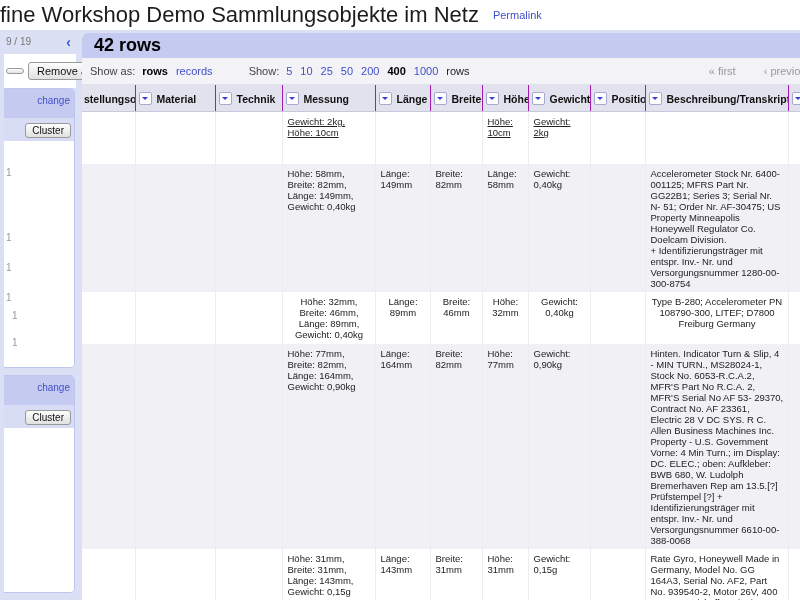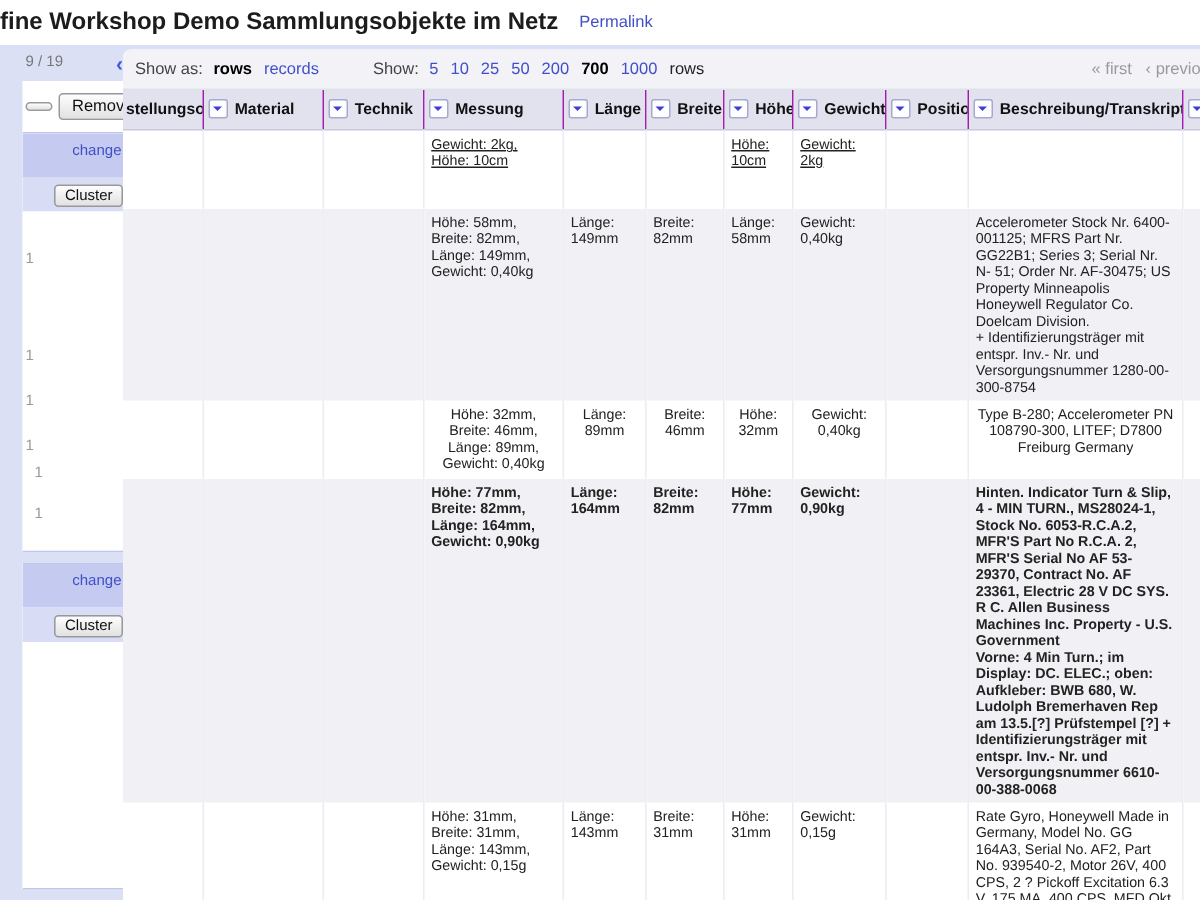--- a/index.html
+++ b/index.html
@@ -1,24 +1,24 @@
 <!DOCTYPE html>
 <html><head>
 <meta charset="utf-8">
 <style>
   html,body{margin:0;padding:0}
   body{width:800px;height:600px;overflow:hidden;background:#dce0f5;
        font-family:"Liberation Sans","DejaVu Sans",sans-serif;position:relative;color:#222}
   
   .topbar{position:absolute;left:0;top:0;width:800px;height:30px;background:#fff;
           display:flex;align-items:center;gap:14px;white-space:nowrap}
-  .app-title{font-size:16px;font-weight:700;color:#1c1c1c}
+  .app-title{font-size:22px;font-weight:400;color:#1c1c1c}
   .permalink{font-size:11px;color:#4250c8;text-decoration:none;cursor:pointer}
   
-  .sidebar{position:absolute;left:15px;top:30px;width:72px;height:570px}
+  .sidebar{position:absolute;left:4px;top:30px;width:72px;height:570px}
   .side-head{height:24px;position:relative;font-size:10px;color:#777;line-height:24px;padding-left:2px}
   .collapse{position:absolute;right:5px;top:0;color:#3b5bd7;font-weight:bold;font-size:14px;cursor:pointer}
   .side-buttons{height:34px;background:#fff;display:flex;align-items:center;gap:4px;padding:0 2px}
   button.std{background:linear-gradient(#fdfdfd,#e1e1e1);border:1px solid #999;border-radius:3px;
              font-size:11px;font-family:inherit;padding:2px 8px;color:#111;white-space:nowrap;cursor:pointer}
   .btn-cut{width:10px;padding:2px 0;overflow:hidden}
   .facet{position:absolute;left:0;width:71px;background:#fff;border:1px solid #bfc6ee;border-left:none;
          border-radius:0 5px 5px 0;overflow:hidden;box-sizing:border-box}
   .facet1{top:58px;height:280px}
   .facet2{top:345px;height:218px}
@@ -40,21 +40,21 @@
   .rowsbar{height:25px;background:#c4caf0;display:flex;align-items:center;padding-left:12px;
            font-size:18px;font-weight:bold;color:#000;border-radius:5px 0 0 0}
   .toolbar{height:26px;background:#f2f2f7;display:flex;align-items:center;font-size:11px;color:#444;
            padding-left:8px;position:relative;border-bottom:1px solid #e2e2ec}
   .lbl{margin-right:7px}
   .tb-link{color:#4250c8;margin-right:8px;cursor:pointer}
   .tb-active{font-weight:bold;color:#000;margin-right:8px}
   .gap{width:28px}
   .suffix{color:#222}
   .pagination{position:absolute;right:-12px;top:7px;color:#9a9a9a;white-space:nowrap;font-size:11px}
-  .pagination span{margin-left:6px}
+  .pagination span{margin-left:25px}
   
   table{border-collapse:collapse;table-layout:fixed;width:718px}
   thead th{background:#e2e2ee;height:26px;text-align:left;vertical-align:middle;
            padding:0 0 0 3px;border-left:1px solid #a21caf;border-bottom:1px solid #c8c8d8;overflow:hidden;white-space:nowrap}
   thead th:first-child{border-left:none;padding-left:2px}
   th .lab{font-weight:bold;font-size:10.5px;vertical-align:middle;color:#111}
   .dd{display:inline-block;width:13px;height:13px;background:#fdfdff;border:1px solid #a6aace;
       border-radius:2px;vertical-align:middle;position:relative;margin-right:5px;cursor:pointer;box-sizing:border-box}
   .dd i{position:absolute;left:2px;top:4px;width:0;height:0;border:3.5px solid transparent;border-top-color:#3c3cd8}
   tbody td{vertical-align:top;padding:4px 4px 3px 5px;border-left:1px solid #ececf2;
@@ -102,26 +102,29 @@
       <span class="chg">change</span>
     </div>
     <div class="facet-cluster">
       <button class="std">Cluster</button>
     </div>
     <div class="facet-body"></div>
   </div>
 </div>
 
 <div class="main">
+  <div class="rowsbar">
+    <span>42 rows</span>
+  </div>
   <div class="toolbar">
     <span class="lbl">Show as:</span>
     <span id="show-as"><span class="tb-active">rows</span><span class="tb-link">records</span></span>
     <span class="gap"></span>
     <span class="lbl">Show:</span>
-    <span id="page-sizes"><span class="tb-link">5</span><span class="tb-link">10</span><span class="tb-link">25</span><span class="tb-link">50</span><span class="tb-link">200</span><span class="tb-active">700</span><span class="tb-link">1000</span></span>
+    <span id="page-sizes"><span class="tb-link">5</span><span class="tb-link">10</span><span class="tb-link">25</span><span class="tb-link">50</span><span class="tb-link">200</span><span class="tb-active">400</span><span class="tb-link">1000</span></span>
     <span class="suffix">rows</span>
     <span class="pagination">
       <span>« first</span>
       <span>‹ previous</span>
     </span>
   </div>
   <table>
     <colgroup id="cols">
         <col style="width: 53px;">
         <col style="width: 80px;">
@@ -184,21 +187,21 @@
           <td></td>
           <td>Höhe: 32mm, Breite: 46mm, Länge: 89mm, Gewicht: 0,40kg</td>
           <td>Länge: 89mm</td>
           <td>Breite: 46mm</td>
           <td>Höhe: 32mm</td>
           <td>Gewicht: 0,40kg</td>
           <td></td>
           <td>Type B-280; Accelerometer PN 108790-300, LITEF; D7800 Freiburg Germany</td>
           <td></td>
         </tr>
-        <tr class="even" style="height: 174px; font-weight: bold;">
+        <tr class="even" style="height: 174px;">
           <td></td>
           <td></td>
           <td></td>
           <td>Höhe: 77mm, Breite: 82mm, Länge: 164mm, Gewicht: 0,90kg</td>
           <td>Länge: 164mm</td>
           <td>Breite: 82mm</td>
           <td>Höhe: 77mm</td>
           <td>Gewicht: 0,90kg</td>
           <td></td>
           <td>Hinten. Indicator Turn &amp; Slip, 4 - MIN TURN., MS28024-1, Stock No. 6053-R.C.A.2,  MFR'S Part No R.C.A. 2,  MFR'S Serial No AF 53- 29370,  Contract No. AF 23361,  Electric 28 V DC SYS. R C. Allen Business Machines Inc. Property - U.S. Government

